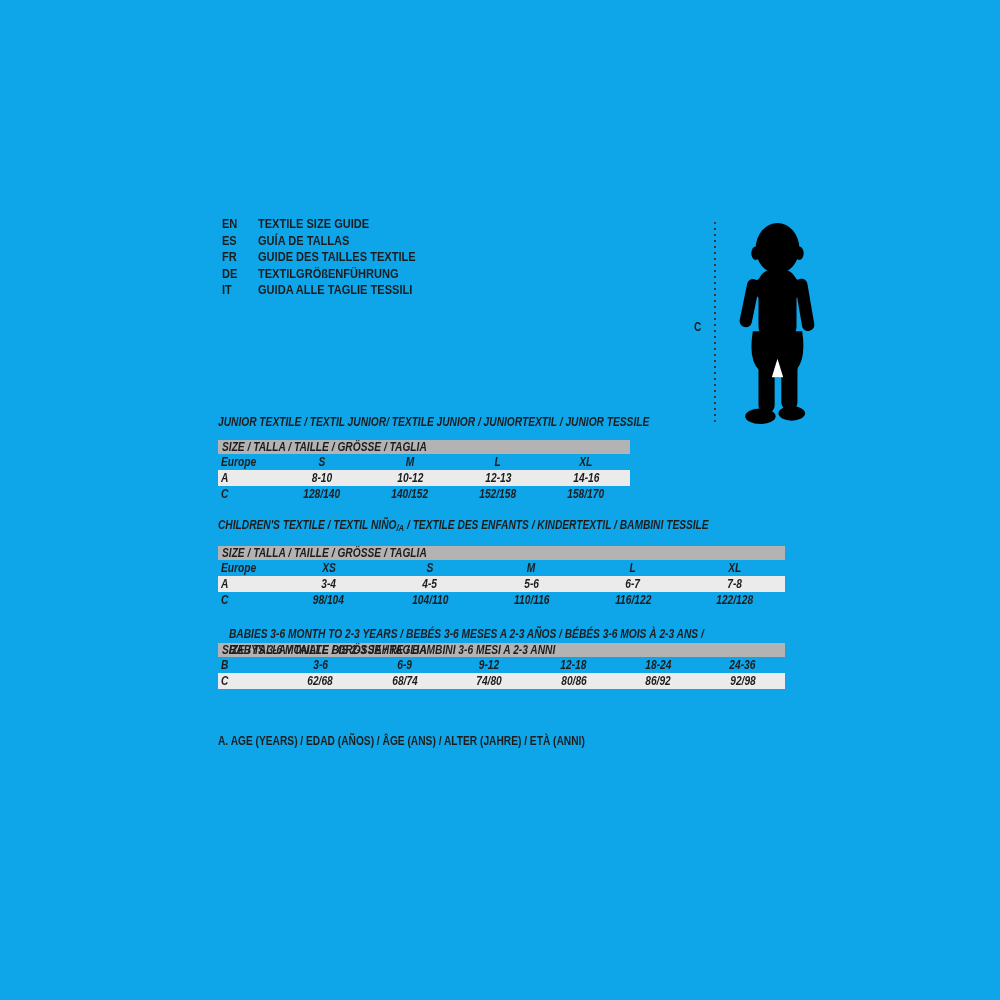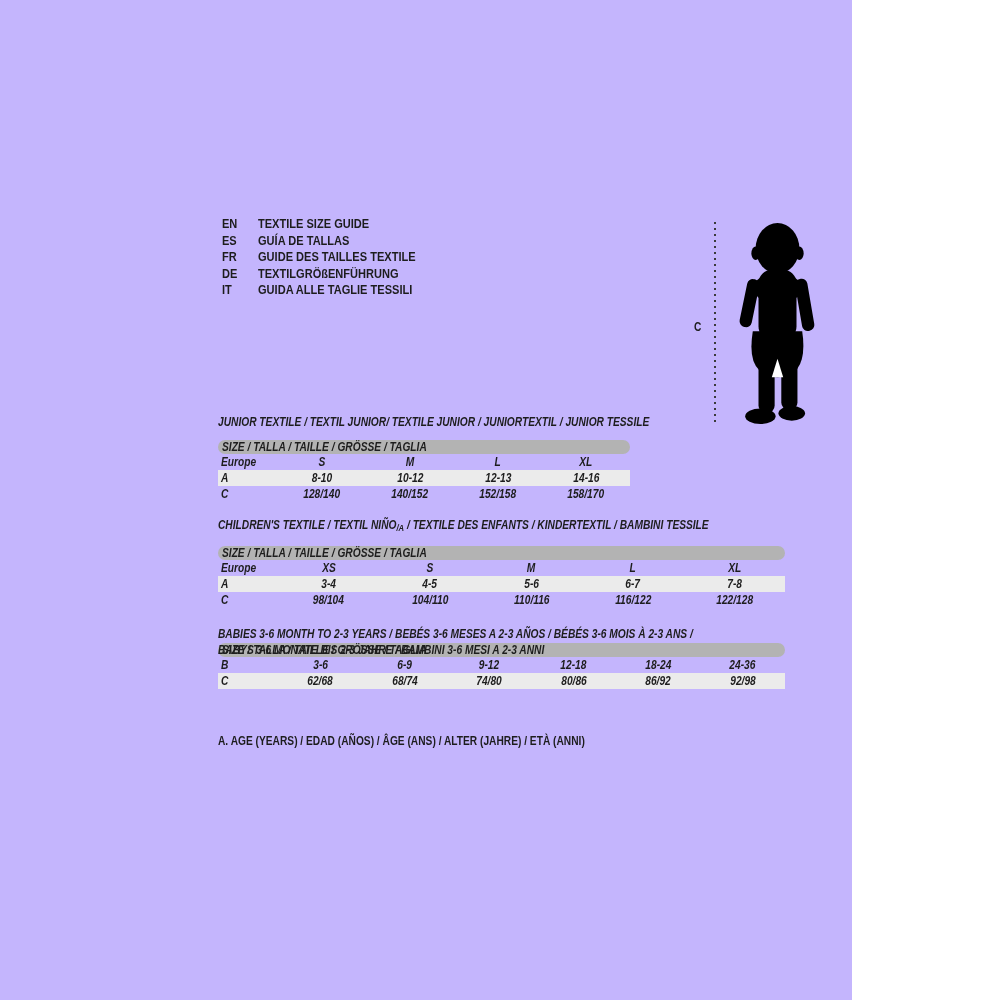--- a/index.html
+++ b/index.html
@@ -1,17 +1,17 @@
 <!DOCTYPE html>
 <html><head>
 <meta charset="utf-8">
 <style>
   html,body { margin:0; padding:0; background:#fff; }
   .canvas {
-    position:relative; width:852px; height:1000px; background:#c4b5fd;
+    position:relative; width:1000px; height:1000px; background:#0ea5e9;
     overflow:hidden; font-family:"Liberation Sans", sans-serif;
     font-weight:700; color:#1d1d1d;
   }
   
   .cond { display:inline-block; transform:scaleX(0.85); transform-origin:0 50%; white-space:nowrap; }
   .cond.c { transform-origin:50% 50%; }
 
   
   .lang-block { position:absolute; left:222px; top:216px; }
   .lang-row { display:grid; grid-template-columns:36px auto; height:16.5px; line-height:16.5px; font-size:13px; }
@@ -26,23 +26,23 @@
   .fig-svg { position:absolute; left:40px; top:8px; }
 
   
   .tbl { position:absolute; left:218px; font-size:12px;font-style:italic; }
   .t1 { top:416px; width:412px; }
   .t2 { top:519px; width:567px; }
   .t3 { top:626px; width:567px; }
   .tbl-title { height:12px; line-height:12px; white-space:nowrap; }
   .t1 .tbl-title { margin-bottom:12px; }
   .t2 .tbl-title { margin-bottom:15px; }
-  .t3 .tbl-title { margin-bottom:5px; }
+  .t3 .tbl-title { margin-bottom:5px;margin-left:11px; }
   .title-line { height:16px; line-height:16px; white-space:nowrap; }
-  .size-bar { background:#b3b3b3; height:14px; line-height:14px; padding-left:4px;border-radius:7px; }
+  .size-bar { background:#b3b3b3; height:14px; line-height:14px; padding-left:4px; }
   .trow { display:grid; height:16px; line-height:16px; }
   .cols4 { grid-template-columns:60px repeat(4, 1fr); }
   .cols5 { grid-template-columns:60px repeat(5, 1fr); }
   .cols6 { grid-template-columns:60px repeat(6, 1fr); }
   .trow.shaded { background:#ebebeb; }
   .lbl { text-align:left; padding-left:3px; }
   .cell { text-align:center; }
   .sub { font-size:9px; vertical-align:-2px; }
 
   

